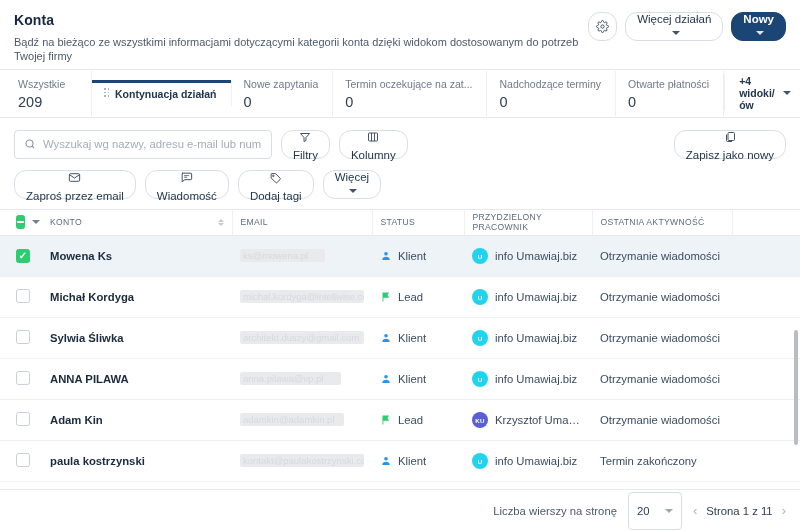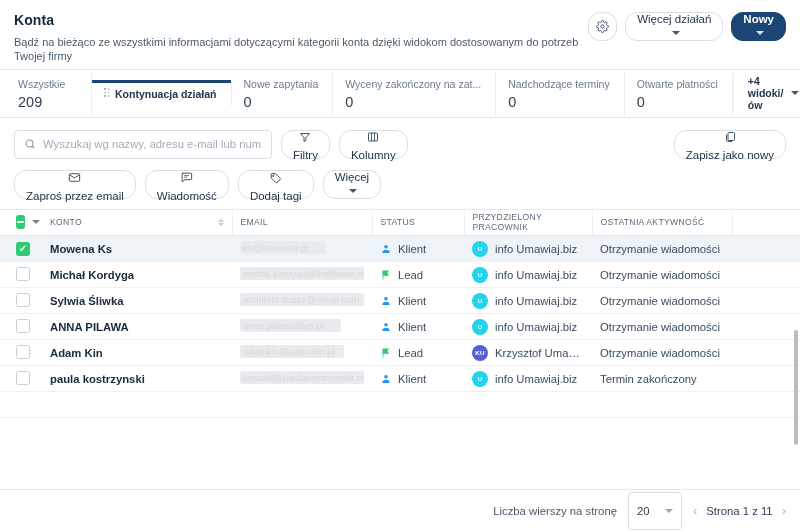--- a/index.html
+++ b/index.html
@@ -106,21 +106,21 @@
   th.c-worker { width:128px; }
   th.c-act { width:140px; border-right:1px solid #eef1f4;}
   th.c-end { border-right:none; }
   .th-inner { display:flex; align-items:center; justify-content:space-between; gap:6px;text-align:center;}
   .sort-ar { display:flex; flex-direction:column; gap:1px; opacity:.5; }
   .sort-ar span { display:block; width:0;height:0;border-left:3px solid transparent;border-right:3px solid transparent;}
   .sort-ar .up { border-bottom:3.5px solid #8b97a5; }
   .sort-ar .dn { border-top:3.5px solid #8b97a5; }
 
   td {
-    height:26px; padding:4px 8px; font-size:11.3px; color:#3b4c60;
+    height:26px; padding:12px 8px; font-size:11.3px; color:#3b4c60;
     border-bottom:1px solid #eef1f4; vertical-align:middle;
   }
   td.c-check { padding-left:16px; }
   tr.row-selected td { background:#eef3f8; }
   .acct-name { font-weight:bold; color:#1b2a3d; font-size:11.3px; }
 
   .cbox {
     width:14px;height:14px;border:1px solid #c7cfd9;border-radius:2.5px;background:#fff;
     display:inline-flex;align-items:center;justify-content:center;cursor:pointer;
   }
@@ -222,21 +222,21 @@
       </div>
     </div>
     <div class="tab">
       <div class="tab-label">
           <span>Nowe zapytania</span>
         </div>
       <div class="tab-count">0</div>
     </div>
     <div class="tab">
       <div class="tab-label">
-          <span>Wyceny zakończony na zat...</span>
+          <span>Termin oczekujące na zat...</span>
         </div>
       <div class="tab-count">0</div>
     </div>
     <div class="tab">
       <div class="tab-label">
           <span>Nadchodzące terminy</span>
         </div>
       <div class="tab-count">0</div>
     </div>
     <div class="tab">

